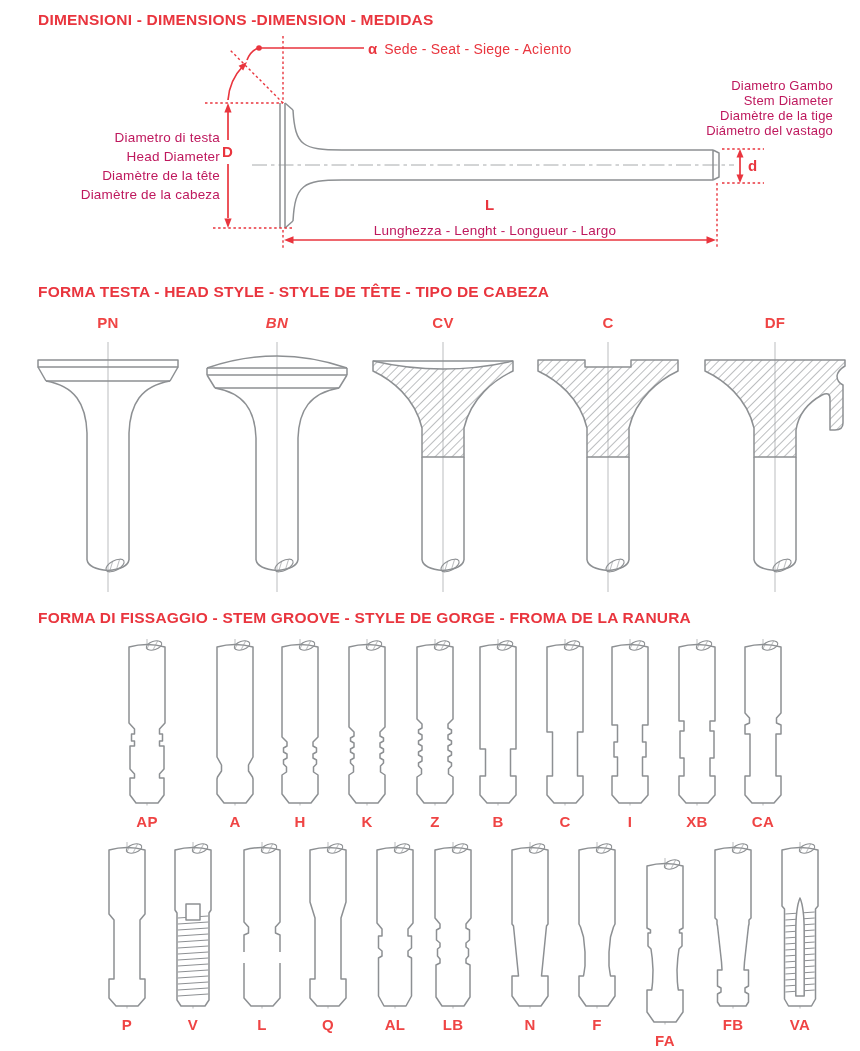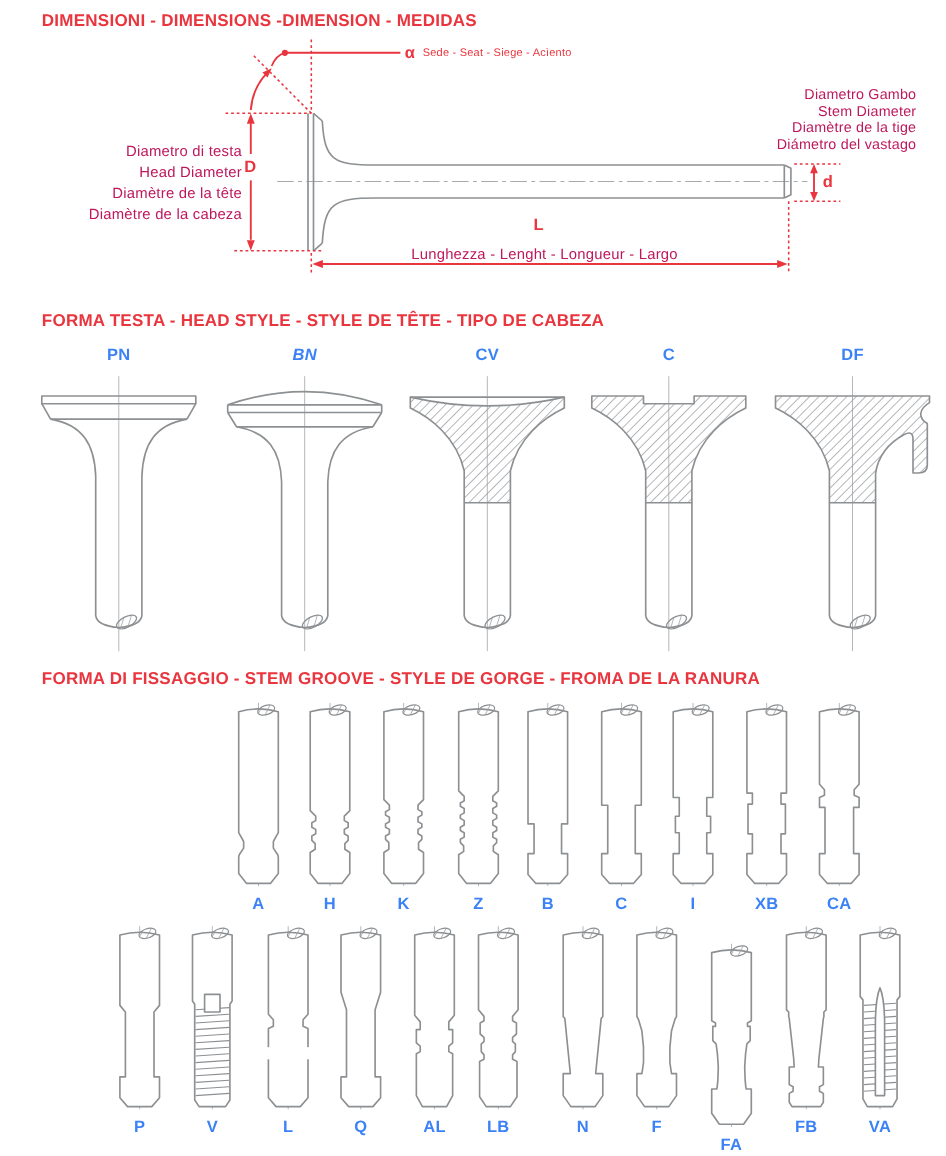--- a/index.html
+++ b/index.html
@@ -4,24 +4,24 @@
 <style>
   html,body{margin:0;padding:0;background:#fff;}
   .page{position:relative;width:860px;height:1051px;background:#fff;overflow:hidden;
         font-family:"Liberation Sans",sans-serif;}
   .sec-title{position:absolute;margin:0;font-size:15.5px;font-weight:bold;letter-spacing:.2px;color:#E9353E;white-space:nowrap;}
   .ann{position:absolute;color:#be185d;font-size:13.5px;letter-spacing:.2px;line-height:19px;white-space:nowrap;}
   .ann .ln{display:block;}
   .dimletter{position:absolute;color:#E9353E;font-size:15px;font-weight:bold;background:#fff;padding:0 2px;}
   .alpha-row{position:absolute;left:368px;top:40px;display:flex;align-items:center;color:#E9353E;}
   .alpha-row .a{font-weight:bold;font-size:15px;margin-right:7px;}
-  .alpha-row .t{font-size:10px;letter-spacing:.2px;}
+  .alpha-row .t{font-size:14px;letter-spacing:.2px;}
   .layer{position:absolute;left:0;right:0;}
   .fig{position:absolute;text-align:center;}
-  .fig-label{font-size:15px;font-weight:bold;color:#3b82f6;letter-spacing:.3px;}
+  .fig-label{font-size:15px;font-weight:bold;color:#ef4444;letter-spacing:.3px;}
   .head-fig .fig-label{height:26px;line-height:22px;}
   .stem-fig .fig-label{margin-top:4px;}
   svg{display:block;margin:0 auto;overflow:visible;}
   .st, .st path, .st line{stroke:#8d9093;stroke-width:1.5;fill:none;stroke-linejoin:round;}
   .body{fill:#fff;stroke:#8d9093;stroke-width:1.5;stroke-linejoin:round;}
   .hatched{fill:url(#hatch);stroke:#8d9093;stroke-width:1.5;stroke-linejoin:round;}
   .br{fill:url(#hatch);stroke:#8d9093;stroke-width:1.1;}
   .cl{stroke:#b3b6b8;stroke-width:0.9;}
   .cl2{stroke:#b3b6b8;stroke-width:0.9;stroke-dasharray:9 3 2.5 3;}
   .thr{stroke:#8d9093;stroke-width:1;}
@@ -179,20 +179,28 @@
             <path d="M64,119 V222 M106,119 V222"></path>
           </g>
           <path class="st" d="M64,222 Q66,231 85,232.5 Q104,231 106,222"></path>
           <ellipse class="br" cx="92" cy="227.5" rx="10" ry="4.8" transform="rotate(-28 92 227.5)"></ellipse>
         </svg>
       </div>
     </div>
 
   <h2 class="sec-title" style="left:38px;top:609px;">FORMA DI FISSAGGIO - STEM GROOVE - STYLE DE GORGE - FROMA DE LA RANURA</h2>
   <div class="layer" id="groove-row-1" style="top:637px;height:200px;">
+      <div class="fig stem-fig" style="left: 121px; top: 0px; width: 52px;">
+        <svg viewBox="0 0 52 172" width="52" height="172">
+          <line class="cl2" x1="26" y1="2" x2="26" y2="170"></line>
+          <path class="body" d="M8,10 L8,86 L13.5,92 L13.5,97 L10.5,97 L10.5,104 L13.5,104 L13.5,109 L9,109 L9,132 L13.5,137 L13.5,141 L9,141 L9,158 L15,166 L37,166 L43,158 L43,141 L38.5,141 L38.5,137 L43,132 L43,109 L38.5,109 L38.5,104 L41.5,104 L41.5,97 L38.5,97 L38.5,92 L44,86 L44,10 Q26,5 8,10 Z"></path>
+          <ellipse class="br" cx="33" cy="8.5" rx="8" ry="4.2" transform="rotate(-18 33 8.5)"></ellipse>
+        </svg>
+        <div class="fig-label">AP</div>
+      </div>
       <div class="fig stem-fig" style="left: 209px; top: 0px; width: 52px;">
         <svg viewBox="0 0 52 172" width="52" height="172">
           <line class="cl2" x1="26" y1="2" x2="26" y2="170"></line>
           <path class="body" d="M8,10 L8,120 L12.5,128 L12.5,134 L8.5,140 L8,142 L8,157 L15,166 L37,166 L44,157 L44,142 L43.5,140 L39.5,134 L39.5,128 L44,120 L44,10 Q26,5 8,10 Z"></path>
           <ellipse class="br" cx="33" cy="8.5" rx="8" ry="4.2" transform="rotate(-18 33 8.5)"></ellipse>
         </svg>
         <div class="fig-label">A</div>
       </div>
       <div class="fig stem-fig" style="left: 274px; top: 0px; width: 52px;">
         <svg viewBox="0 0 52 172" width="52" height="172">

